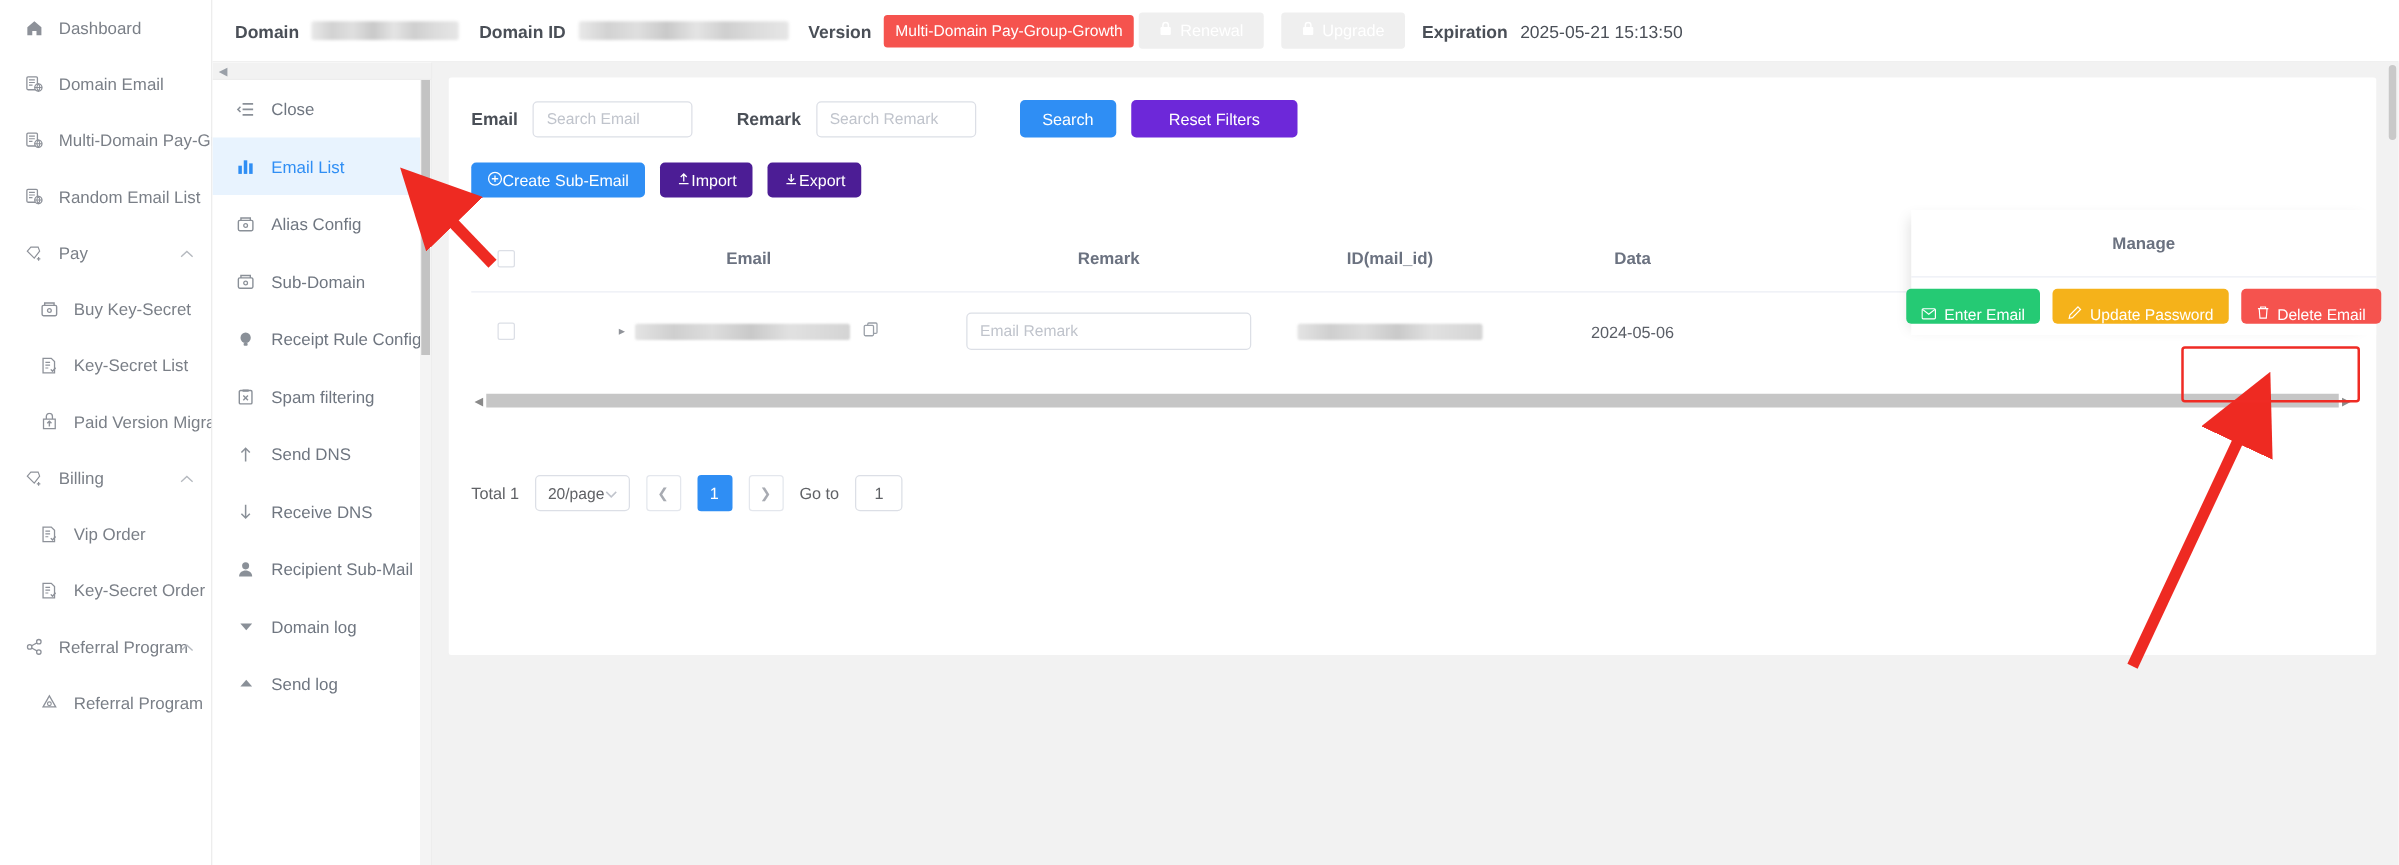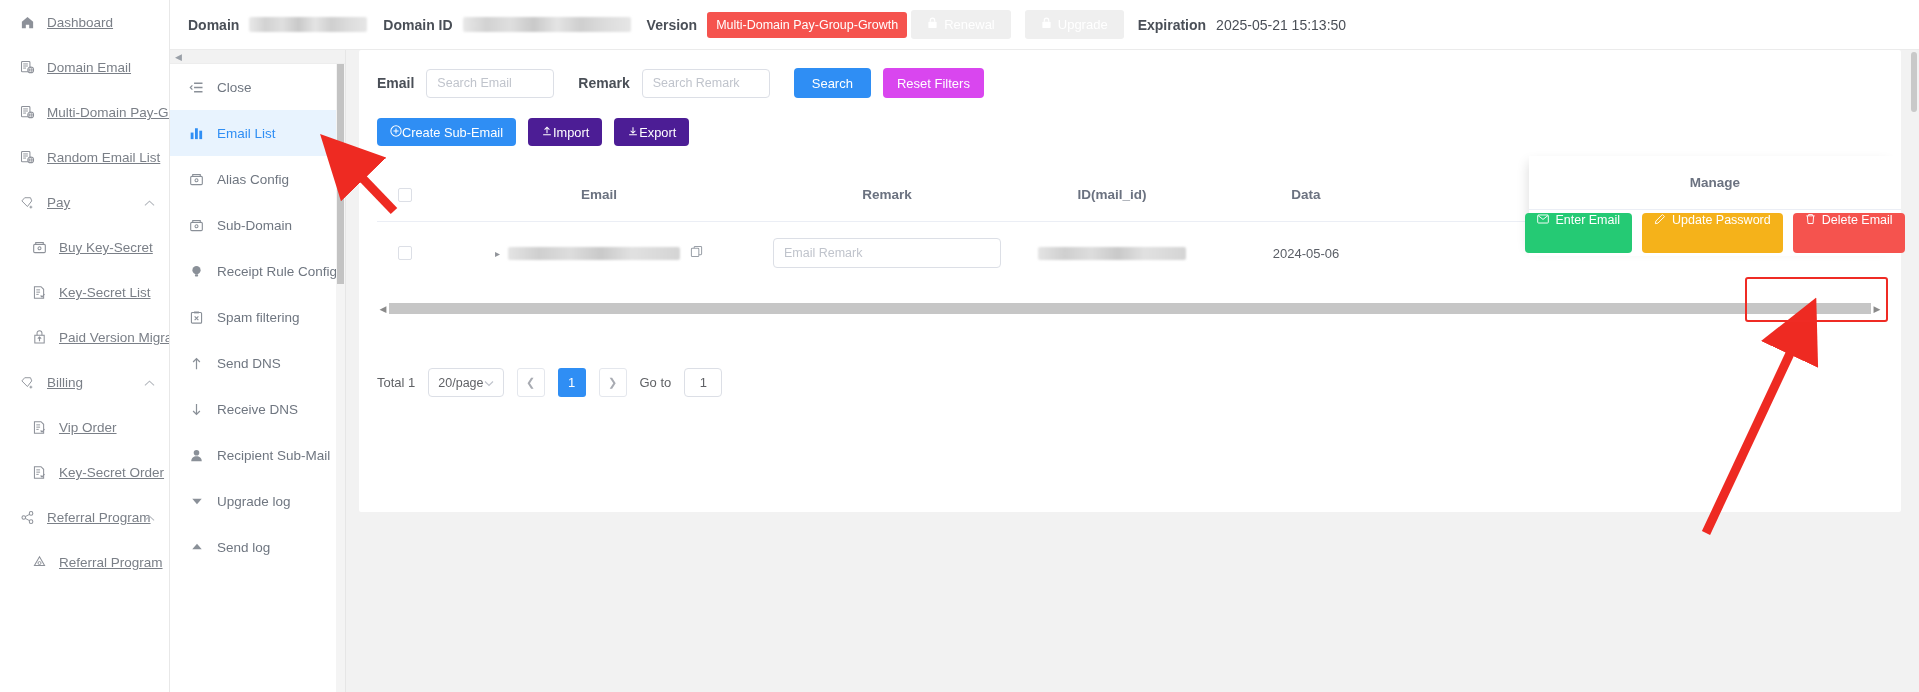--- a/index.html
+++ b/index.html
@@ -16,21 +16,21 @@
 
   
   #left-sidebar{
     position:absolute; left:0; top:0; width:170px; height:692px;
     background:#ffffff; border-right:1px solid #e8e8e8;
     overflow:hidden;
   }
   .nav-item{
     display:flex; align-items:center; height:45px;
     padding-left:18px; color:#7a7f87; font-size:13.5px;
-    cursor:pointer; position:relative;text-decoration:underline;
+    cursor:pointer; position:relative;
   }
   .nav-item.sub{ padding-left:30px; }
   .nav-item .ic{
     width:18px; height:18px; margin-right:11px;
     display:inline-flex; align-items:center; justify-content:center;
     color:#8d9199; flex:0 0 18px;
   }
   .nav-item .ic svg{ display:block; }
   .nav-label{ white-space:nowrap; }
   .nav-arrow{
@@ -89,41 +89,41 @@
 
   
   #main{
     position:absolute; left:346px; top:50px; width:1573px; height:642px;
     background:#f2f2f2; overflow:hidden;
   }
   #main-scroll-top{
     position:absolute; left:0; top:0; width:1573px; height:12px; background:#f2f2f2;
   }
   #panel{
-    position:absolute; left:13px; top:0; width:1542px; height:462px;
+    position:absolute; left:13px; top:12px; width:1542px; height:462px;
     background:#ffffff; border-radius:2px;
   }
   .filter-row{
     display:flex; align-items:center; padding:18px 0 0 18px; gap:0;
   }
   .f-label{ font-weight:bold; color:#4a4f57; font-size:14px; margin-right:12px;}
   .f-input{
     width:128px; height:29px; border:1px solid #dcdfe6; border-radius:4px;
     padding:0 10px; font-size:12.5px; color:#606266; outline:none;
-    font-family:"Liberation Sans", sans-serif; margin-right:24px;
+    font-family:"Liberation Sans", sans-serif; margin-right:35px;
   }
   .f-input::placeholder{ color:#c0c4cc; }
   .btn-search{
     background:#2f8ef4; color:#fff; border:none; border-radius:4px;
     height:30px; padding:0 18px; font-size:13px; cursor:pointer; margin-right:12px;
     font-family:"Liberation Sans", sans-serif;
   }
   .btn-reset{
-    background:#d946ef; color:#fff; border:none; border-radius:4px;
-    height:30px; padding:0 14px; font-size:13px; cursor:pointer;
+    background:#6d28d9; color:#fff; border:none; border-radius:4px;
+    height:30px; padding:0 30px; font-size:13px; cursor:pointer;
     font-family:"Liberation Sans", sans-serif;
   }
   .action-row{ display:flex; align-items:center; padding:20px 0 0 18px; gap:12px; }
   .btn-act{
     border:none; border-radius:4px; height:28px; padding:0 13px;
     font-size:12.8px; color:#fff; cursor:pointer;
     display:inline-flex; align-items:center; gap:0;
     font-family:"Liberation Sans", sans-serif;
   }
   .btn-blue{ background:#2f8ef4; }
@@ -156,23 +156,23 @@
     filter:blur(1px);
   }
   .copy-ic{ margin-left:10px; color:#9aa0a8; cursor:pointer; }
   .remark-input{
     width:228px; height:30px; border:1px solid #dcdfe6; border-radius:4px;
     padding:0 10px; font-size:12.5px; color:#701a75; outline:none;
     font-family:"Liberation Sans", sans-serif;
   }
   .remark-input::placeholder{ color:#c0c4cc; }
   .mbtn{
-    border:none; border-radius:4px; height:40px; padding:0 12px;
+    border:none; border-radius:4px; height:28px; padding:0 12px;
     font-size:12.5px; color:#fff; cursor:pointer;
-    display:inline-flex; align-items:flex-start; gap:6px; white-space:nowrap;
+    display:inline-flex; align-items:flex-end; gap:6px; white-space:nowrap;
     font-family:"Liberation Sans", sans-serif;
   }
   .mb-green{ background:#25ca74; }
   .mb-amber{ background:#f5b21a; }
   .mb-red{ background:#f5534e; }
 
   
   #manage-fixed{
     position:absolute; right:0; top:106px; width:372px; height:100px;
     background:#fff;
@@ -521,21 +521,21 @@
           </svg>
         </span>
         <span class="nav-label">Recipient Sub-Mail</span>
       </div>
       <div class="sec-item">
         <span class="ic">
           <svg width="14" height="14" viewBox="0 0 16 16">
             <path d="M2.6 5.4h10.8L8 11.6z" fill="currentColor"></path>
           </svg>
         </span>
-        <span class="nav-label">Upgrade log</span>
+        <span class="nav-label">Domain log</span>
       </div>
       <div class="sec-item">
         <span class="ic">
           <svg width="14" height="14" viewBox="0 0 16 16">
             <path d="M2.6 10.6h10.8L8 4.4z" fill="currentColor"></path>
           </svg>
         </span>
         <span class="nav-label">Send log</span>
       </div>
     </div>

